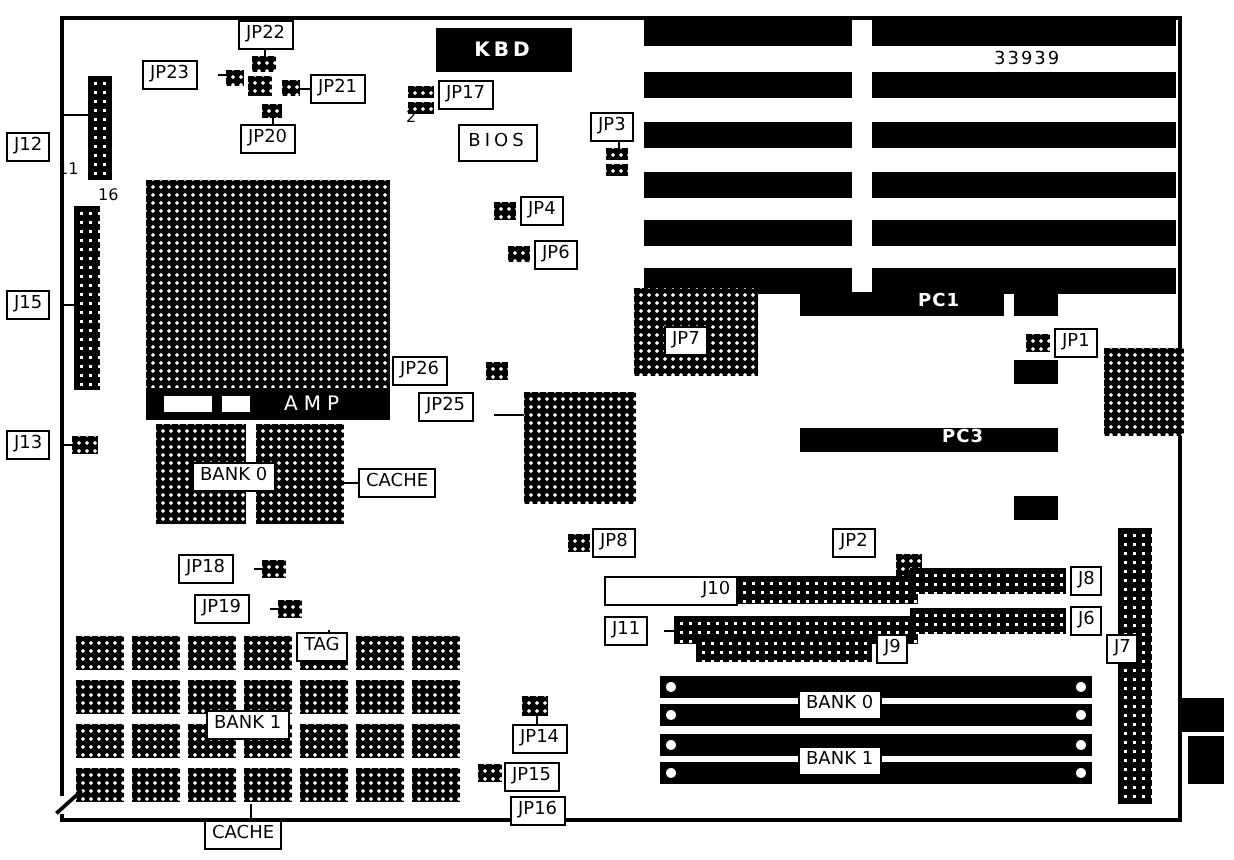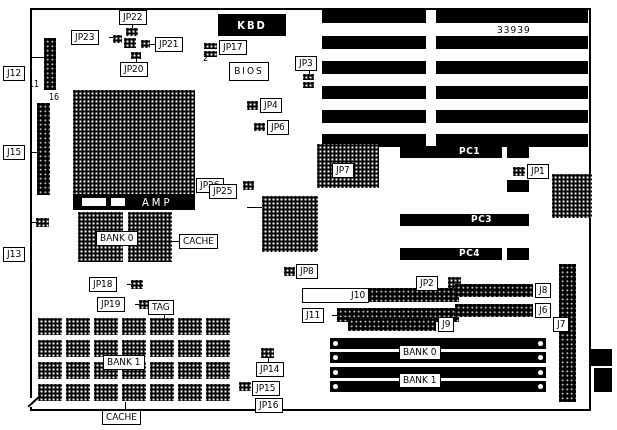--- a/index.html
+++ b/index.html
@@ -51,23 +51,20 @@
 
   <div class="bar pci" style="left:400px;top:146px;width:102px;height:12px;">
     <span class="wtxt">PC1</span>
     </div>
   <div class="bar" style="left:507px;top:146px;width:22px;height:12px;"></div>
   <div class="bar" style="left:507px;top:180px;width:22px;height:12px;"></div>
   <div class="bar pci" style="left:400px;top:214px;width:114px;height:12px;">
     <span class="wtxt">PC3</span>
     </div>
   <div class="bar" style="left:507px;top:214px;width:22px;height:12px;"></div>
-  <div class="bar pci" style="left:400px;top:248px;width:102px;height:12px;">
-    <span class="wtxt">PC4</span>
-    </div>
   <div class="bar" style="left:507px;top:248px;width:22px;height:12px;"></div>
 
   <div class="bar ctr" style="left:218px;top:14px;width:68px;height:22px;">
     <span class="wtxt" style="font-size:10px;letter-spacing:2px;">KBD</span>
     </div>
   <div class="lbl" style="left:229px;top:62px;width:40px;height:19px;line-height:17px;letter-spacing:2px;">BIOS</div>
 
   <div class="chip" style="left:73px;top:90px;width:122px;height:104px;"></div>
   <div class="bar" style="left:73px;top:194px;width:122px;height:16px;"></div>
   <div class="whiterect" style="left:82px;top:198px;width:24px;height:8px;z-index:2;"></div>
@@ -169,43 +166,43 @@
   <div class="ln" style="left:125px;top:402px;width:1px;height:8px;"></div>
   <div class="ln" style="left:268px;top:358px;width:1px;height:4px;"></div>
   <div class="ln" style="left:164px;top:315px;width:1px;height:3px;"></div>
 
   <div class="lbl" style="left:119px;top:10px;">JP22</div>
   <div class="lbl" style="left:71px;top:30px;">JP23</div>
   <div class="lbl" style="left:155px;top:37px;">JP21</div>
   <div class="lbl" style="left:120px;top:62px;">JP20</div>
   <div class="lbl" style="left:3px;top:66px;">J12</div>
   <div class="lbl" style="left:3px;top:145px;">J15</div>
-  <div class="lbl" style="left:3px;top:215px;margin-top:32px;">J13</div>
+  <div class="lbl" style="left:3px;top:215px;">J13</div>
   <div class="lbl" style="left:219px;top:40px;">JP17</div>
   <div class="lbl" style="left:295px;top:56px;">JP3</div>
   <div class="lbl" style="left:260px;top:98px;">JP4</div>
   <div class="lbl" style="left:267px;top:120px;">JP6</div>
   <div class="lbl" style="left:332px;top:163px;">JP7</div>
   <div class="lbl" style="left:196px;top:178px;">JP26</div>
-  <div class="lbl" style="left:209px;top:184px;">JP25</div>
+  <div class="lbl" style="left:209px;top:196px;">JP25</div>
   <div class="lbl" style="left:296px;top:264px;">JP8</div>
   <div class="lbl" style="left:302px;top:288px;padding-left:48px;">J10</div>
   <div class="lbl" style="left:302px;top:308px;">J11</div>
   <div class="lbl" style="left:89px;top:277px;">JP18</div>
   <div class="lbl" style="left:97px;top:297px;">JP19</div>
-  <div class="lbl" style="left:148px;top:300px;">TAG</div>
+  <div class="lbl" style="left:148px;top:316px;">TAG</div>
   <div class="lbl" style="left:96px;top:231px;">BANK 0</div>
   <div class="lbl" style="left:179px;top:234px;">CACHE</div>
   <div class="lbl" style="left:103px;top:355px;">BANK 1</div>
   <div class="lbl" style="left:102px;top:410px;">CACHE</div>
   <div class="lbl" style="left:256px;top:362px;">JP14</div>
   <div class="lbl" style="left:252px;top:381px;">JP15</div>
   <div class="lbl" style="left:255px;top:398px;">JP16</div>
   <div class="lbl" style="left:527px;top:164px;">JP1</div>
-  <div class="lbl" style="left:416px;top:276px;text-align:center;">JP2</div>
+  <div class="lbl" style="left:416px;top:264px;text-align:center;">JP2</div>
   <div class="lbl" style="left:535px;top:283px;">J8</div>
   <div class="lbl" style="left:535px;top:303px;">J6</div>
   <div class="lbl" style="left:438px;top:317px;">J9</div>
   <div class="lbl" style="left:553px;top:317px;">J7</div>
   <div class="lbl" style="left:399px;top:345px;">BANK 0</div>
   <div class="lbl" style="left:399px;top:373px;">BANK 1</div>
 
 </div>
 
 </body></html>

